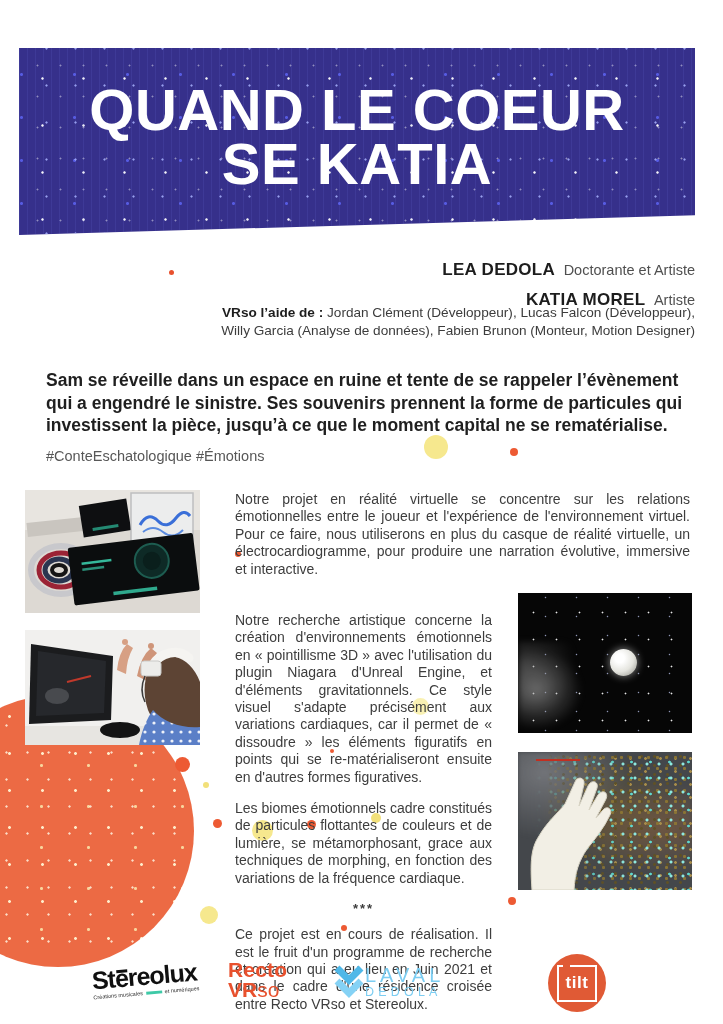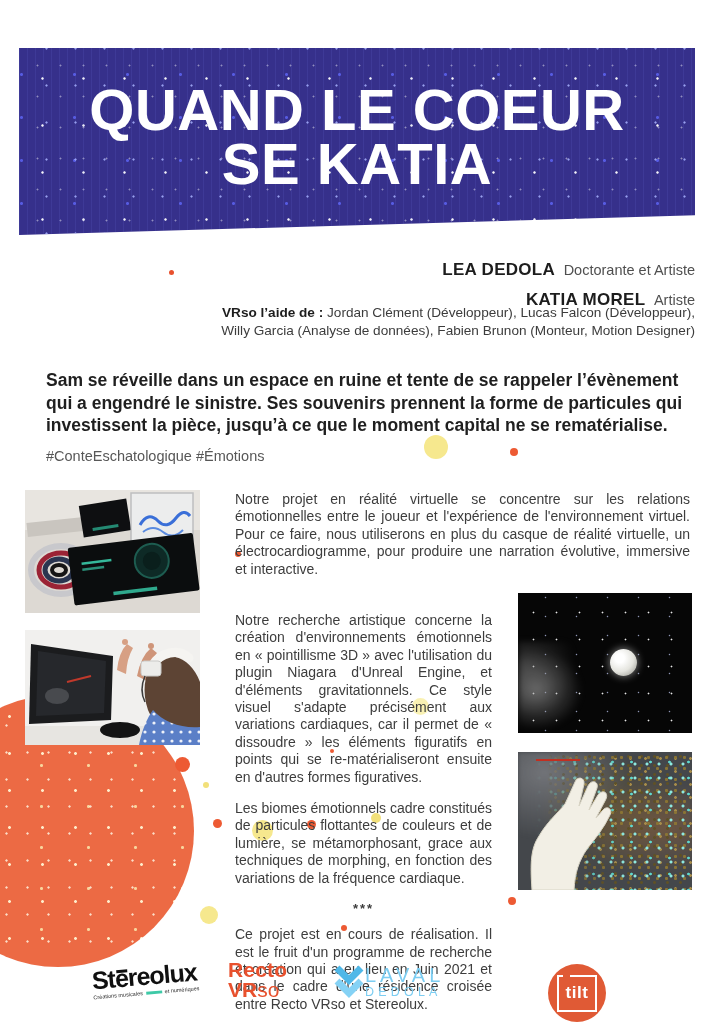--- a/index.html
+++ b/index.html
@@ -110,21 +110,21 @@
 
   .recto{position:absolute;left:228px;top:12px;width:82px;text-align:left;color:#e8512e;line-height:20px;}
   .recto-l1{font-size:21px;font-weight:bold;letter-spacing:.2px;}
   .recto-l2{font-size:21px;}
   .recto-l2 .vr{font-weight:bold;margin-top:23px;}
 
   .laval{position:absolute;left:333px;top:16px;display:flex;align-items:center;color:#7ccdf2;}
   .laval-l1{font-size:20px;letter-spacing:4px;line-height:19px;}
   .laval-l2{font-size:12.5px;letter-spacing:4.2px;}
 
-  .tilt{position:absolute;left:548px;top:16px;width:58px;height:58px;border-radius:50%;background:#e05a35;display:flex;align-items:center;justify-content:center;}
+  .tilt{position:absolute;left:548px;top:6px;width:58px;height:58px;border-radius:50%;background:#e05a35;display:flex;align-items:center;justify-content:center;}
   .tilt-frame{width:36px;height:33px;border:2.5px solid #fff;display:flex;align-items:center;justify-content:center;position:relative;}
   .tilt-crack{position:absolute;left:4px;top:-4px;width:7px;height:6px;background:#e05a35;}
   .tilt-label{color:#fff;font-weight:bold;font-size:17px;letter-spacing:.5px;}
 </style>
 </head>
 <body>
 
 <div id="poster">
 
   <div class="banner">

